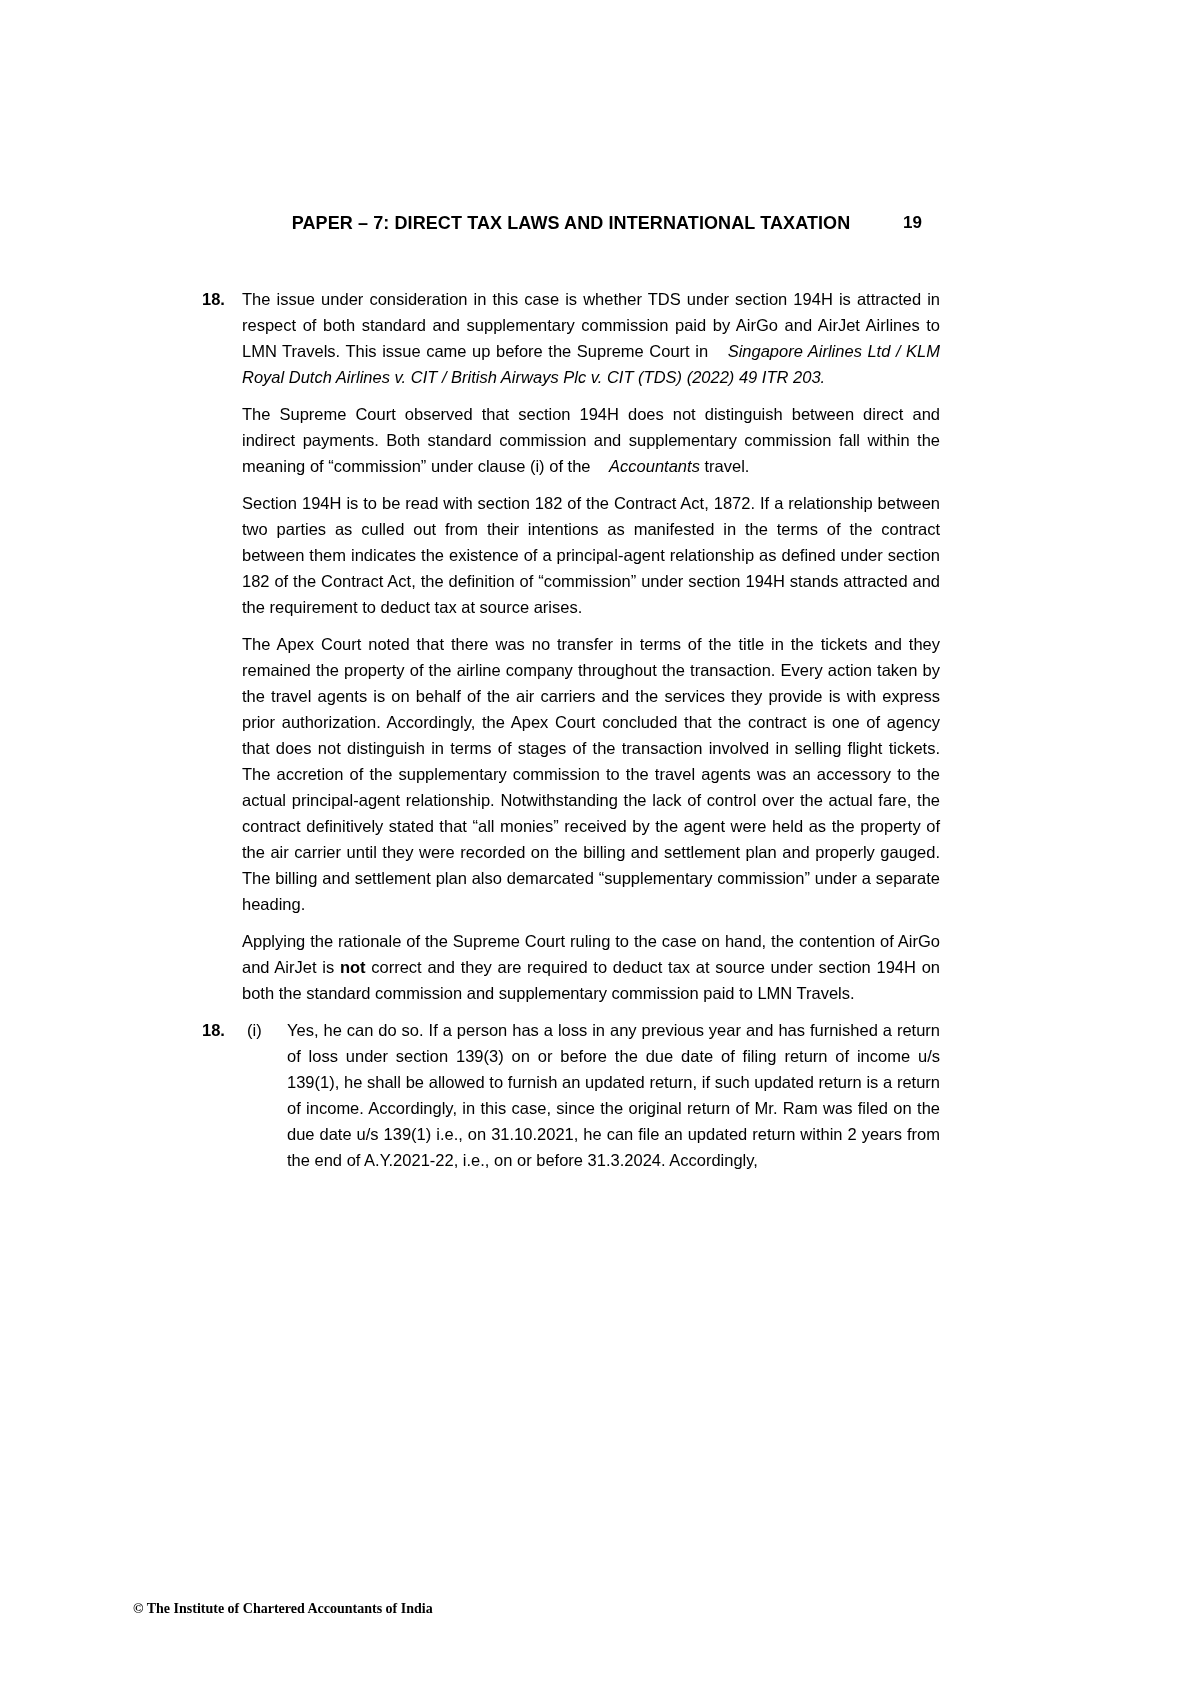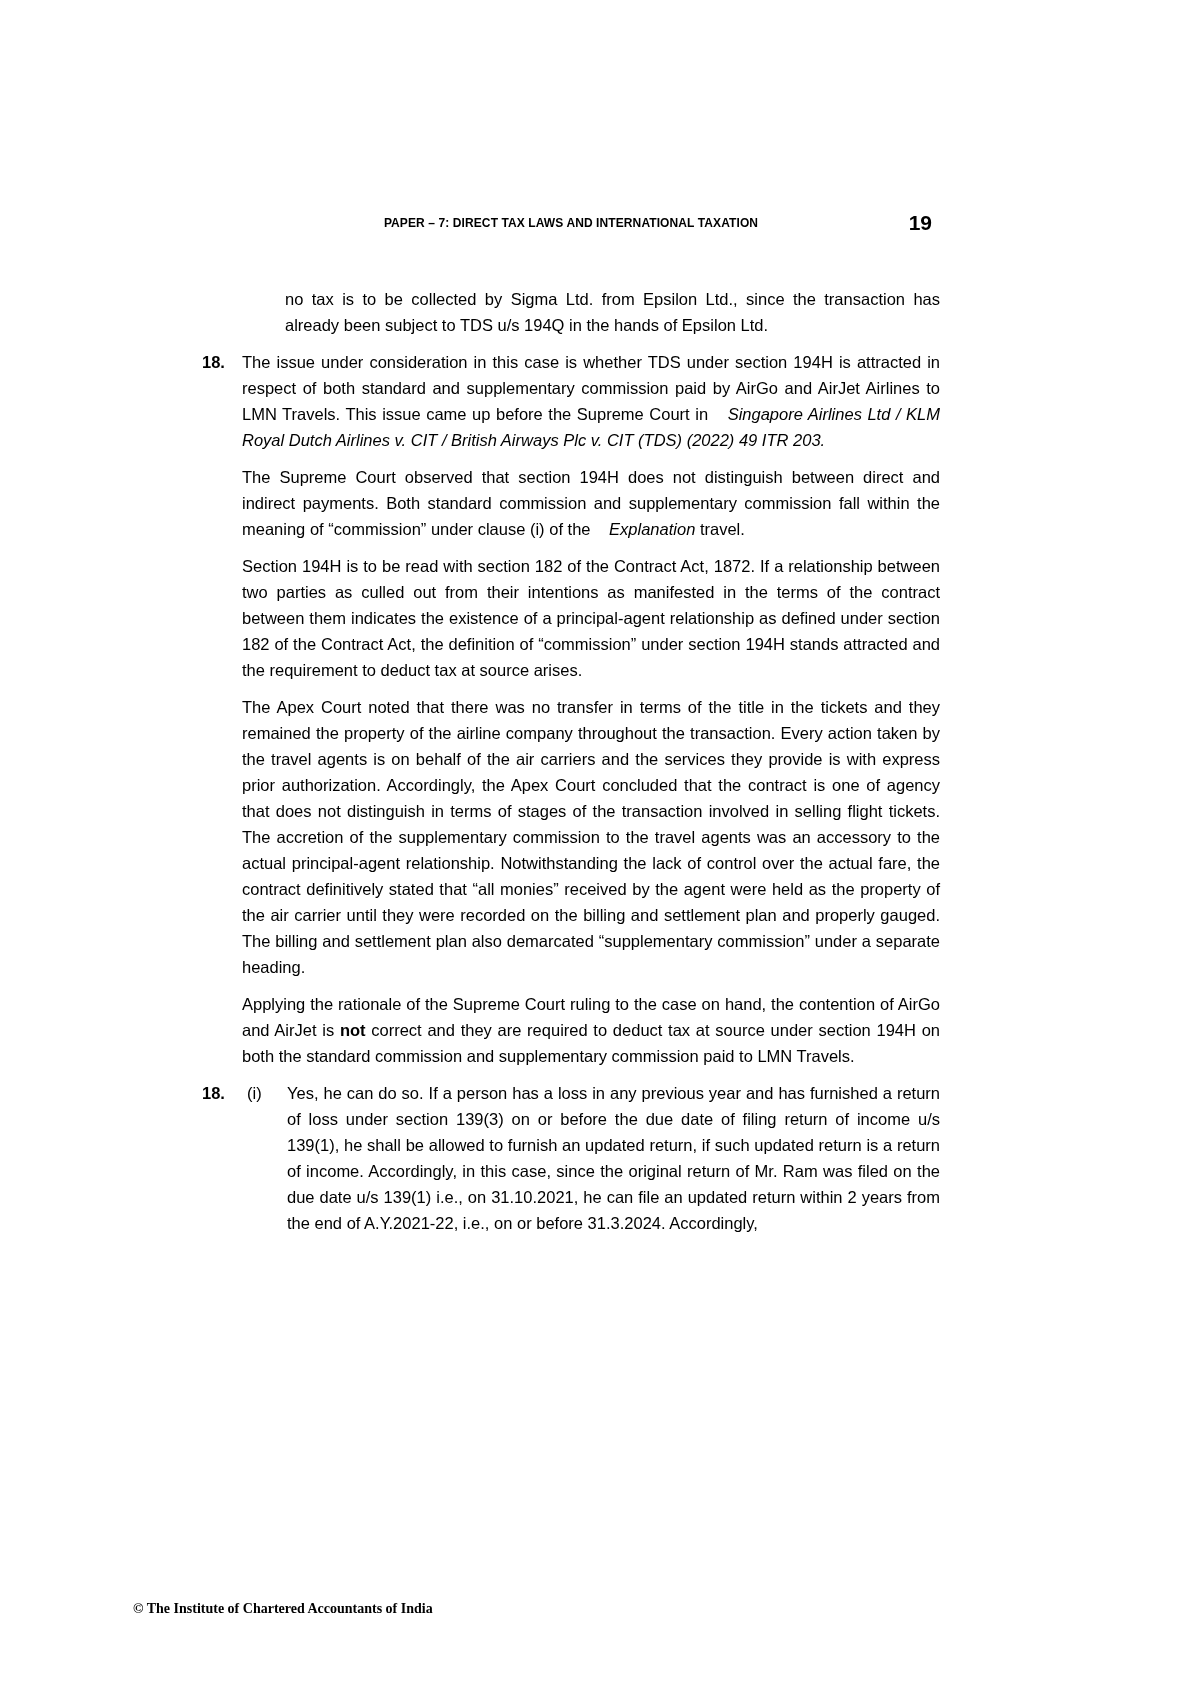--- a/index.html
+++ b/index.html
@@ -21,30 +21,30 @@
     position: absolute;
     left: 202px;
     top: 212px;
     width: 738px;
     height: 26px;
   }
   .header-title {
     display: block;
     text-align: center;
     font-weight: bold;
-    font-size: 12px;
+    font-size: 18px;
     line-height: 22px;
     letter-spacing: 0.1px;
   }
   .page-number {
     position: absolute;
-    right: 8px;
+    right: 18px;
     top: 0;
     font-weight: bold;
-    font-size: 21px;
+    font-size: 17px;
     line-height: 22px;
   }
   .content {
     position: absolute;
     left: 202px;
     top: 286px;
     width: 738px;
     font-size: 16.5px;
     line-height: 26px;
     text-align: justify;
@@ -96,27 +96,26 @@
 
 <div class="page">
 
   <div class="header">
     <span class="header-title">PAPER – 7: DIRECT TAX LAWS AND INTERNATIONAL TAXATION</span>
     <span class="page-number">19</span>
   </div>
 
   <div class="content">
 
-    <p class="intro"><span>no tax is to be collected by Sigma Ltd. from Epsilon Ltd., since the transaction has already been subject to TDS u/s 194Q in the hands of Epsilon Ltd.</span></p>
 
     <div class="item">
       <span class="item-number">18.</span>
       <div class="item-body">
         <p><span>The issue under consideration in this case is whether TDS under section 194H is attracted in respect of both standard and supplementary commission paid by AirGo and AirJet Airlines to LMN Travels.  This issue came up before the Supreme Court in </span><span class="run-italic">Singapore Airlines Ltd / KLM Royal Dutch Airlines v. CIT / British Airways Plc v. CIT (TDS) (2022) 49 ITR 203.</span></p>
-        <p><span>The Supreme Court observed that section 194H does not distinguish between direct and indirect payments. Both standard commission and supplementary commission fall within the meaning of “commission” under clause (i) of the </span><span class="run-italic">Explanation</span><span> travel.</span></p>
+        <p><span>The Supreme Court observed that section 194H does not distinguish between direct and indirect payments. Both standard commission and supplementary commission fall within the meaning of “commission” under clause (i) of the </span><span class="run-italic">Accountants</span><span> travel.</span></p>
         <p><span>Section 194H is to be read with section 182 of the Contract Act, 1872. If a relationship between two parties as culled out from their intentions as manifested in the terms of the contract between them indicates the existence of a principal-agent relationship as defined under section 182 of the Contract Act, the definition of “commission” under section 194H stands attracted and the requirement to deduct tax at source arises.</span></p>
         <p><span>The Apex Court noted that there was no transfer in terms of the title in the tickets and they remained the property of the airline company throughout the transaction. Every action taken by the travel agents is on behalf of the air carriers and the services they provide is with express prior authorization. Accordingly, the Apex Court concluded that the contract is one of agency that does not distinguish in terms of stages of the transaction involved in selling flight tickets. The accretion of the supplementary commission to the travel agents was an accessory to the actual principal-agent relationship.  Notwithstanding the lack of control over the actual fare, the contract definitively stated that “all monies” received by the agent were held as the property of the air carrier until they were recorded on the billing and settlement plan and properly gauged. The billing and settlement plan also demarcated “supplementary commission” under a separate heading.</span></p>
         <p><span>Applying the rationale of the Supreme Court ruling to the case on hand, the contention of AirGo and AirJet is </span><span class="run-bold-underline">not</span><span> correct and they are required to deduct tax at source under section 194H on both the standard commission and supplementary commission paid to LMN Travels.</span></p>
       </div>
     </div>
 
     <div class="item">
       <span class="item-number wide">18.</span>
       <span class="sub-label">(i)</span>
       <div class="item-body">

